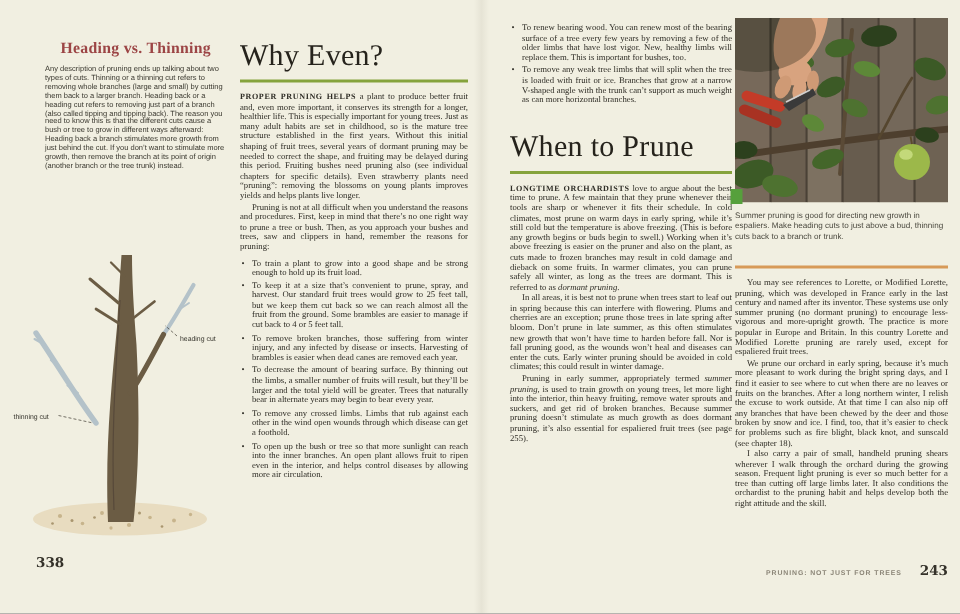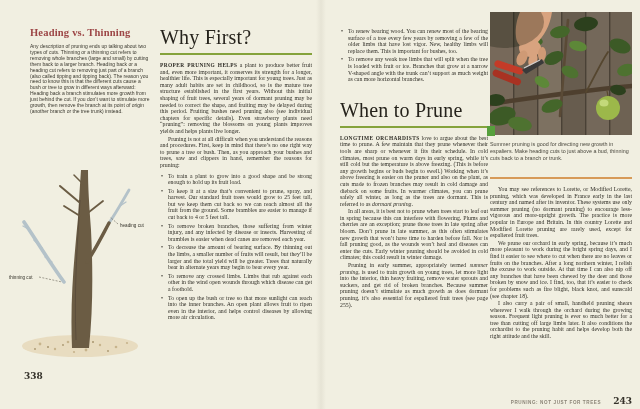--- a/index.html
+++ b/index.html
@@ -14,21 +14,21 @@
   .spread{
     position:relative;width:640px;height:409px;background:var(--paper);
     font-family:"Liberation Serif",serif;color:var(--ink);overflow:hidden;
   }
   .gutter{position:absolute;left:316px;top:0;width:10px;height:100%;
     background:linear-gradient(90deg,rgba(0,0,0,0),rgba(90,80,60,0.07) 50%,rgba(0,0,0,0));}
 
   
   .sidebar{position:absolute;left:30px;top:27px;width:121px;}
   .sidebar-title{font-family:"Liberation Serif",serif;font-weight:bold;
-    font-size:10.5px;color:var(--maroon);margin:0 0 6px 0;letter-spacing:.2px;}
+    font-size:10.5px;color:var(--maroon);margin:0 0 6px 0;letter-spacing:.2px;text-align:center;}
   .sidebar-body{font-family:"Liberation Sans",sans-serif;font-size:5px;
     line-height:5.9px;color:#3a382f;text-align:left;}
 
   .illustration{position:absolute;left:8px;top:170px;width:150px;height:196px;}
   .illo-label{font-family:"Liberation Sans",sans-serif;font-size:4.6px;fill:#35332b;}
 
   .pagenum{position:absolute;font-family:"DejaVu Serif",serif;font-weight:bold;
     font-size:9px;color:#35322a;}
   .pagenum-left{left:24px;top:371px;}
 
@@ -38,38 +38,38 @@
   .col p.indent{text-indent:8px;}
   .col p + p{margin-top:1px;}
   .headline{font-family:"Liberation Serif",serif;font-weight:400;font-size:20px;
     line-height:22px;color:#26231c;margin:0 0 5px 0;letter-spacing:.2px;}
   .green-rule{height:2px;background:var(--accent-green);margin:0 0 7px 0;}
   .lead{font-weight:bold;font-size:5.4px;letter-spacing:.4px;}
   ul.bullets{list-style:none;margin:4px 0 0 0;padding:0;}
   ul.bullets li{position:relative;padding-left:8px;margin-bottom:2px;}
   ul.bullets li::before{content:"\2022";position:absolute;left:1px;top:0;}
   .why-col{left:160px;top:26px;width:152px;}
-  .right-col1{left:340px;top:28px;width:148px;}
+  .right-col1{left:340px;top:16px;width:148px;}
   .right-col1 ul.bullets{margin-top:0;}
   .right-col1 .headline{margin-top:16px;}
   .em{font-style:italic;}
 
   
   .photo{position:absolute;left:490px;top:12px;width:142px;height:123px;overflow:hidden;}
   .photo-accent{position:absolute;left:487px;top:126px;width:8px;height:10px;
     background:var(--photo-accent-green);}
   .caption{position:absolute;left:490px;top:141px;width:142px;
     font-family:"Liberation Sans",sans-serif;font-size:5.4px;line-height:7px;color:#4a483e;}
   .orange-rule{position:absolute;left:490px;top:177px;width:142px;height:1.5px;
     background:var(--rule-orange);}
   .closing-col{left:490px;top:186px;width:142px;}
 
   
   .footer-right{position:absolute;top:376px;left:490px;width:142px;display:flex;
-    justify-content:flex-end;align-items:baseline;gap:12px;margin-top:20px;}
+    justify-content:flex-end;align-items:baseline;gap:12px;}
   .running-title{font-family:"Liberation Sans",sans-serif;font-size:4.6px;
     font-weight:bold;letter-spacing:.6px;color:#8b8577;}
   .footer-right .pagenum{position:static;}
 </style>
 </head>
 <body>
 
 <div class="spread">
   <div class="gutter"></div>
 
@@ -129,21 +129,21 @@
       <path d="M110,54 L102,47" stroke="#4a463c" stroke-width="0.5" stroke-dasharray="2,1.4" fill="none"></path>
       <text class="illo-label" x="112" y="57">heading cut</text>
       <path d="M31,107 L54,112" stroke="#4a463c" stroke-width="0.5" stroke-dasharray="2,1.4" fill="none"></path>
       <text class="illo-label" x="1" y="109">thinning cut</text>
     </g>
   </svg>
 
   <div class="pagenum pagenum-left">338</div>
 
   <div class="col why-col">
-    <h1 class="headline">Why First?</h1>
+    <h1 class="headline">Why Even?</h1>
     <div class="green-rule"></div>
     <p><span class="lead">PROPER PRUNING HELPS</span><span> a plant to produce better fruit and, even more important, it conserves its strength for a longer, healthier life. This is especially important for young trees. Just as many adult habits are set in childhood, so is the mature tree structure established in the first years. Without this initial shaping of fruit trees, several years of dormant pruning may be needed to correct the shape, and fruiting may be delayed during this period. Fruiting bushes need pruning also (see individual chapters for specific details). Even strawberry plants need “pruning”: removing the blossoms on young plants improves yields and helps plants live longer.</span></p>
     <p class="indent">Pruning is not at all difficult when you understand the reasons and procedures. First, keep in mind that there’s no one right way to prune a tree or bush. Then, as you approach your bushes and trees, saw and clippers in hand, remember the reasons for pruning:</p>
     <ul class="bullets">
       <li>To train a plant to grow into a good shape and be strong enough to hold up its fruit load.</li>
       <li>To keep it at a size that’s convenient to prune, spray, and harvest. Our standard fruit trees would grow to 25 feet tall, but we keep them cut back so we can reach almost all the fruit from the ground. Some brambles are easier to manage if cut back to 4 or 5 feet tall.</li>
       <li>To remove broken branches, those suffering from winter injury, and any infected by disease or insects. Harvesting of brambles is easier when dead canes are removed each year.</li>
       <li>To decrease the amount of bearing surface. By thinning out the limbs, a smaller number of fruits will result, but they’ll be larger and the total yield will be greater. Trees that naturally bear in alternate years may begin to bear every year.</li>
       <li>To remove any crossed limbs. Limbs that rub against each other in the wind open wounds through which disease can get a foothold.</li>
       <li>To open up the bush or tree so that more sunlight can reach into the inner branches. An open plant allows fruit to ripen even in the interior, and helps control diseases by allowing more air circulation.</li>

